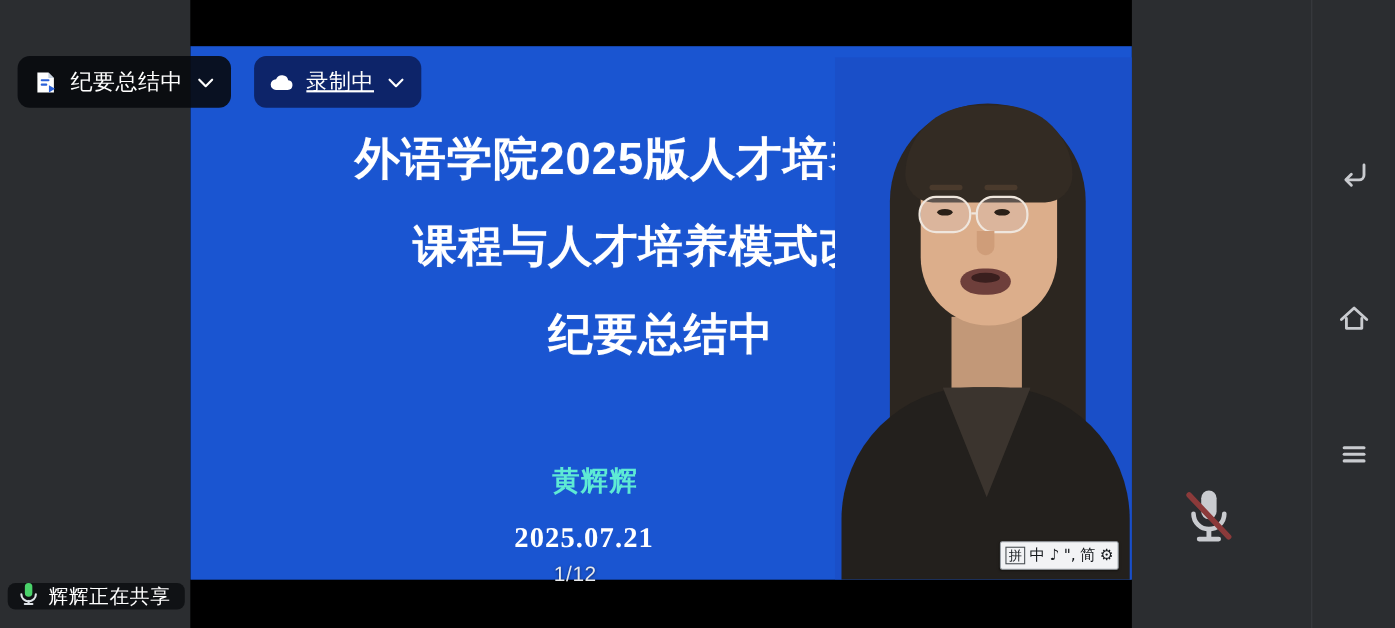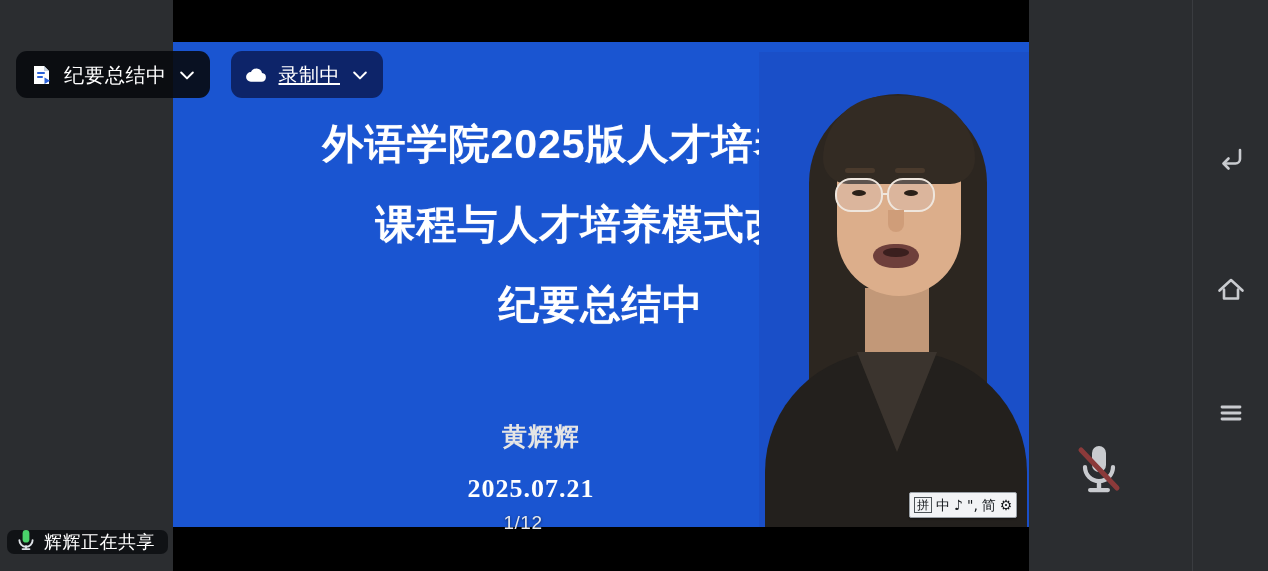--- a/index.html
+++ b/index.html
@@ -76,21 +76,21 @@
   }
   .slide-title .tline { display: block; }
   .slide-title .tline.l2 { font-size: 40px; }
   .slide-title .tline.l3 { font-size: 40px; }
 
   .slide-author {
     position: absolute;
     left: 0; top: 378px;
     width: 736px;
     text-align: center;
-    color: #e5e5e5;
+    color: #5eead4;
     font-weight: 700;
     font-size: 25px;
     letter-spacing: 1px;
   }
   .slide-date {
     position: absolute;
     left: 0; top: 432px;
     width: 716px;
     text-align: center;
     color: #ffffff;

